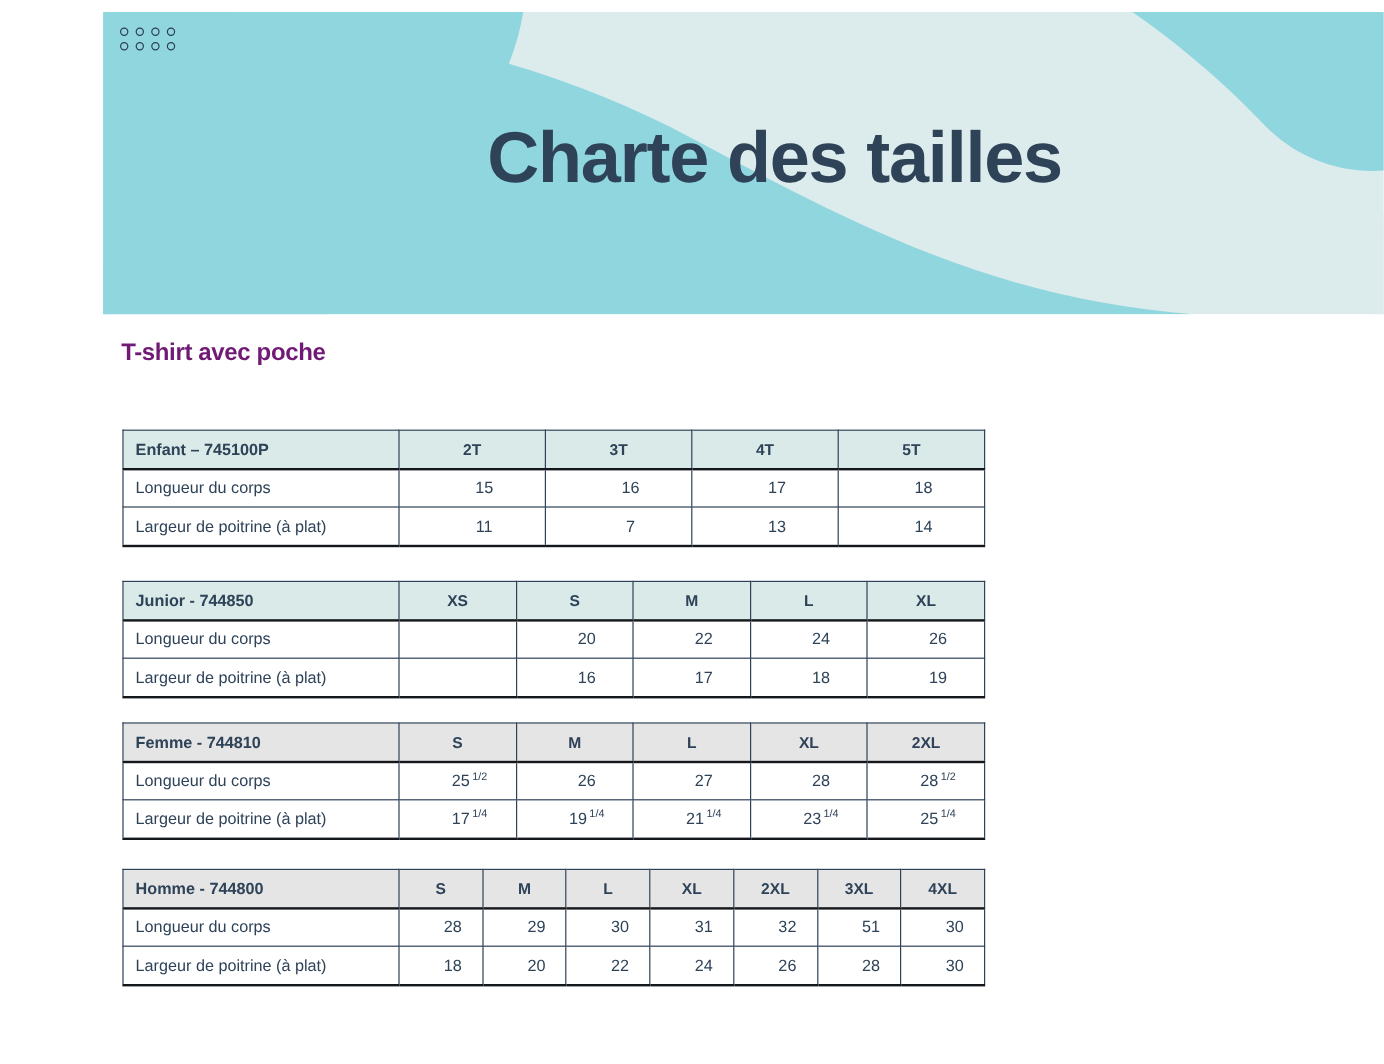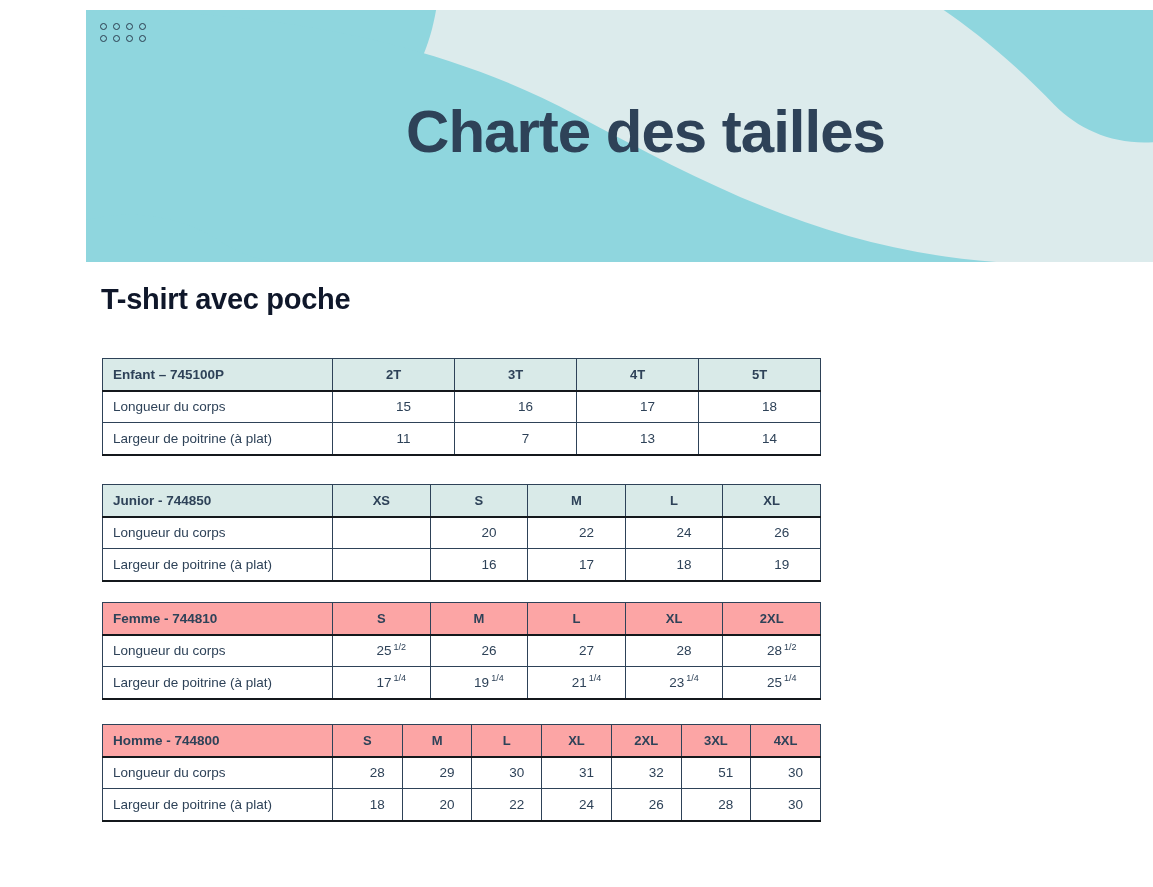--- a/index.html
+++ b/index.html
@@ -63,23 +63,23 @@
     letter-spacing: -1px;
     line-height: 1;
     white-space: nowrap;
   }
 
   
   #product-title {
     position: absolute;
     left: 101px;
     top: 283px;
-    font-size: 29px;
+    font-size: 20px;
     font-weight: bold;
-    color: #0f172a;
+    color: #701a75;
     letter-spacing: -0.3px;
   }
 
   
   .size-table {
     position: absolute;
     left: 102px;
     border-collapse: collapse;
     table-layout: fixed;
     font-size: 13.5px;
@@ -112,21 +112,21 @@
     padding-left: 10px;
   }
   .size-table tbody tr td {
     border-bottom: 1px solid #2e4258;
     padding-left: 26px;
   }
   .size-table tbody tr:last-child td {
     border-bottom: 2.5px solid #14181c;
   }
   .hdr-mint { background: #d9eae8; margin-left: 39px; }
-  .hdr-teal { background: #fca5a5; }
+  .hdr-teal { background: #e5e5e5; }
 
   .frac {
     font-size: 9px;
     vertical-align: super;
     margin-left: 2px;
     line-height: 0;
   }
 </style>
 </head>
 <body>

